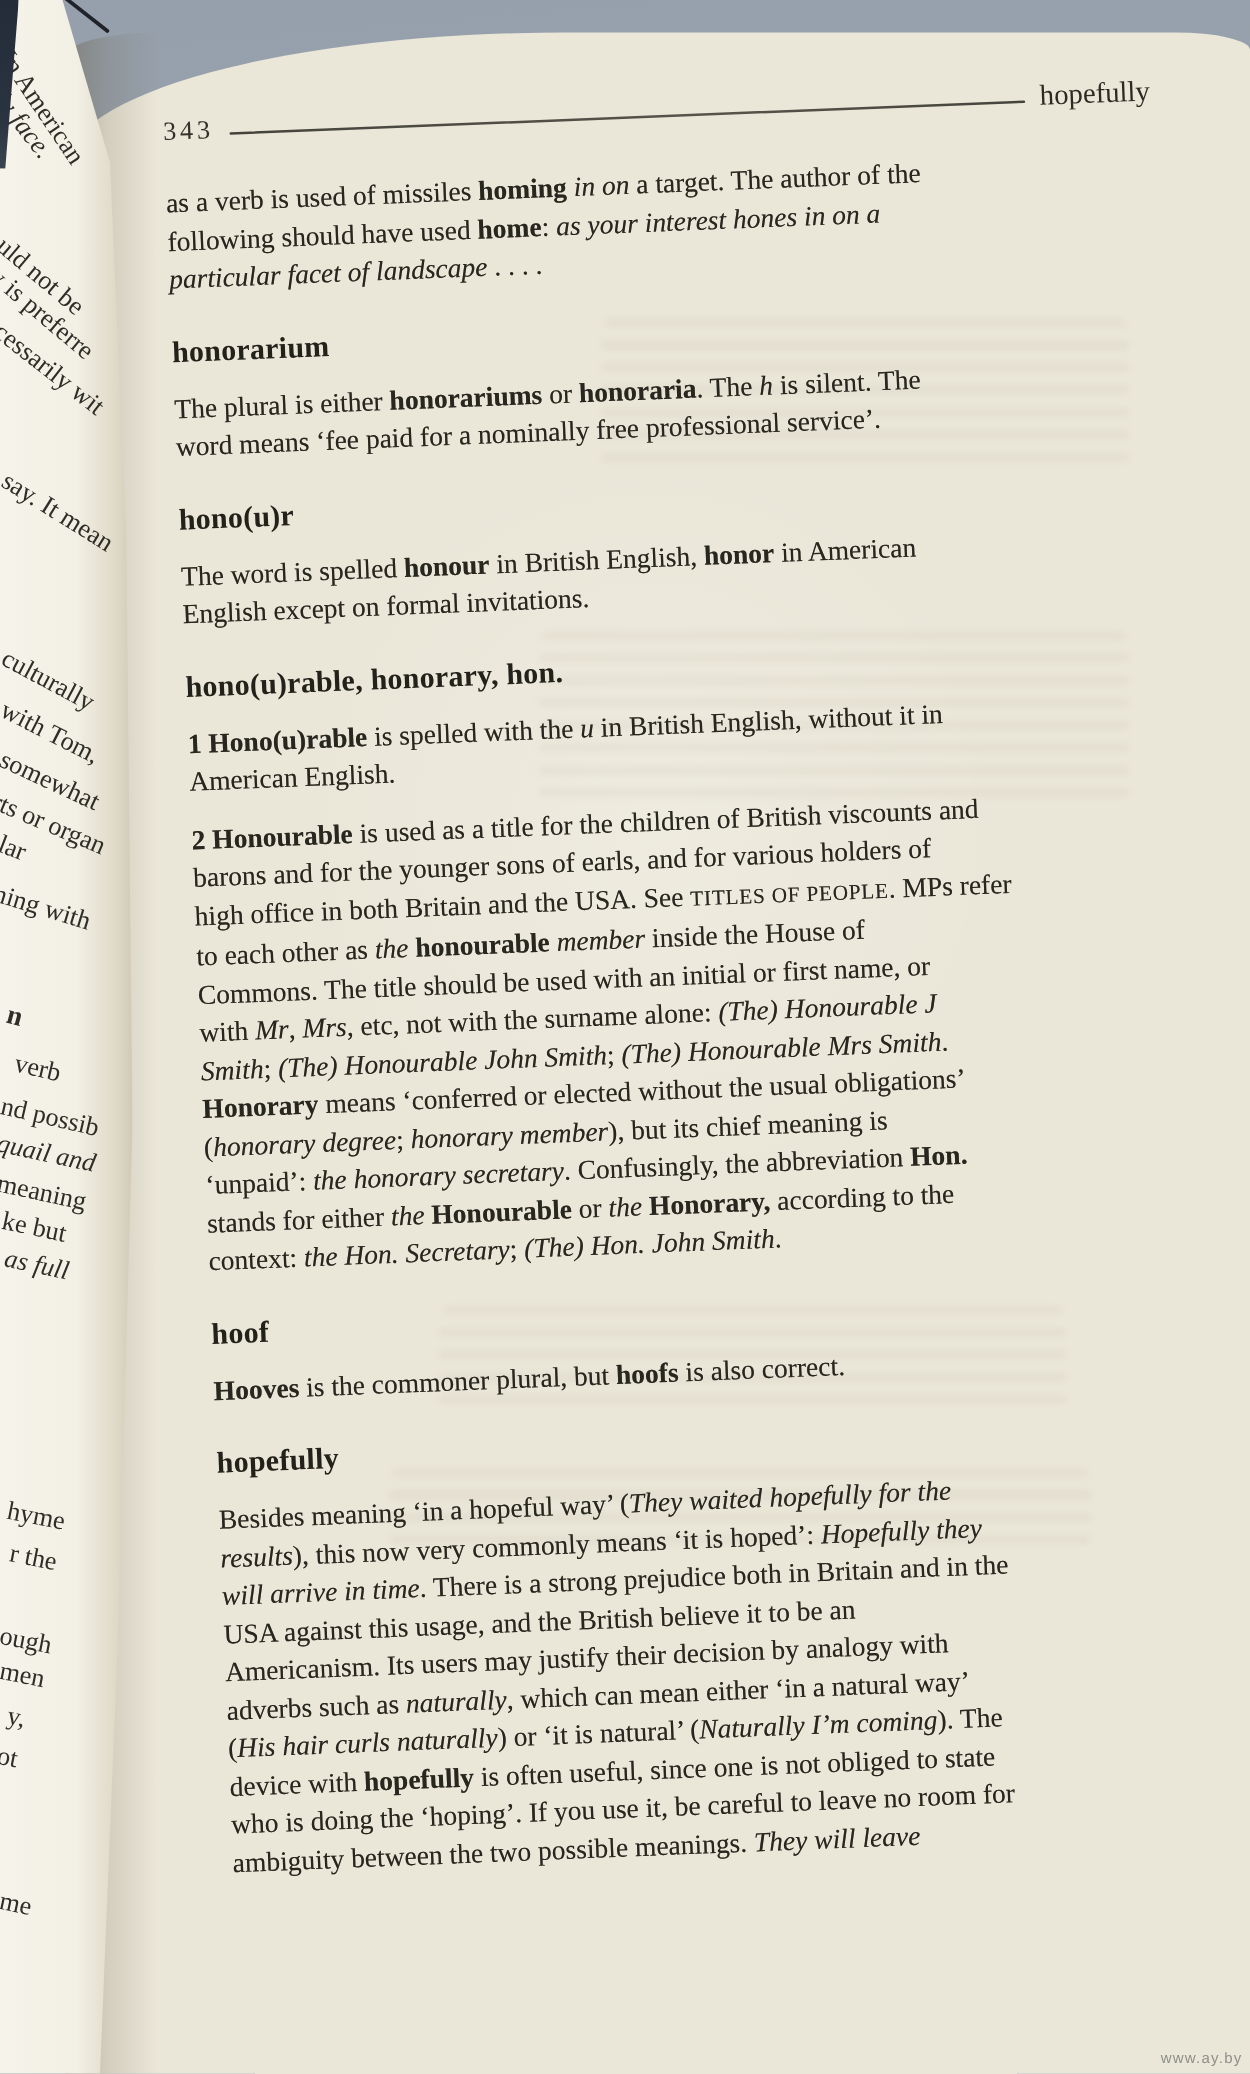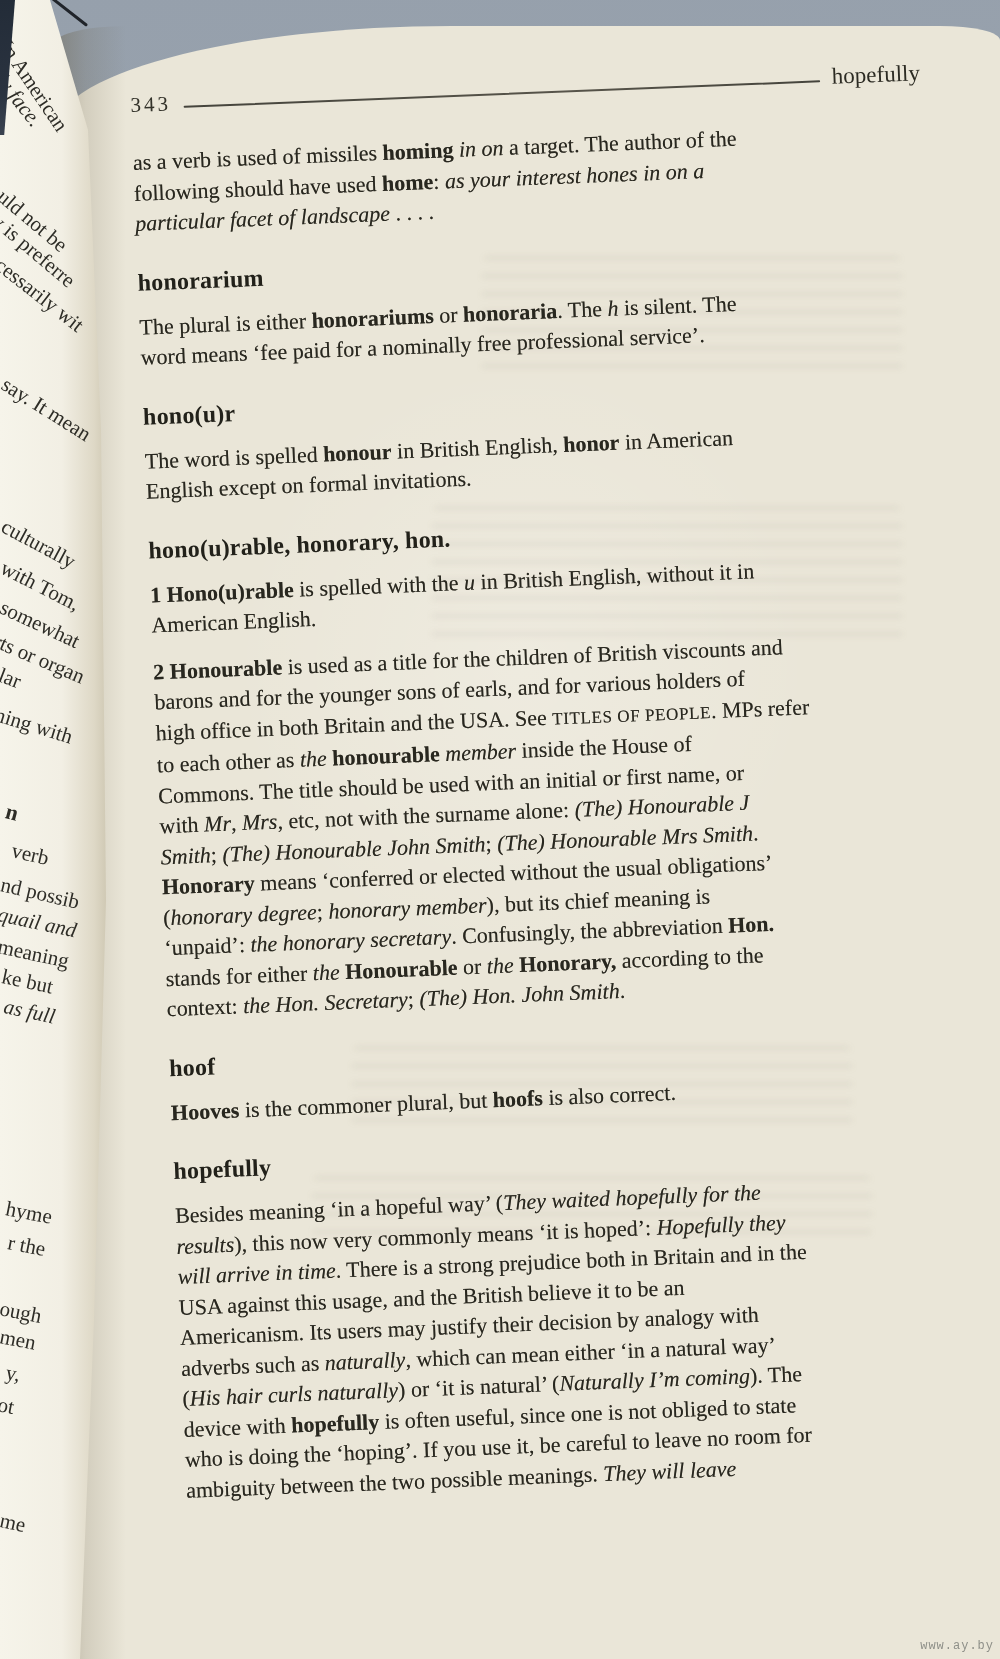--- a/index.html
+++ b/index.html
@@ -85,21 +85,21 @@
     position:absolute;border-radius:8px;filter:blur(3px);
     background:repeating-linear-gradient(180deg, rgba(130,122,100,0.10) 0 4px, rgba(130,122,100,0) 4px 18px);
     pointer-events:none;
   }
   .g1{left:430px;top:230px;width:420px;height:120px;}
   .g2{left:380px;top:480px;width:470px;height:140px;}
   .g3{left:300px;top:1020px;width:500px;height:90px;}
   .g4{left:260px;top:1150px;width:560px;height:60px;}
   .watermark{
     position:absolute;right:6px;bottom:6px;
-    font-family:Liberation Mono, monospace;font-size:12px;letter-spacing:1px;
+    font-family:Liberation Sans, sans-serif;font-size:12px;letter-spacing:1px;
     color:#8e8f88;
   }
 </style>
 </head>
 <body>
 
 <div class="right-page">
   <div class="gutter-shadow"></div>
   <div class="sheen"></div>
   <div class="ghost g1"></div>

